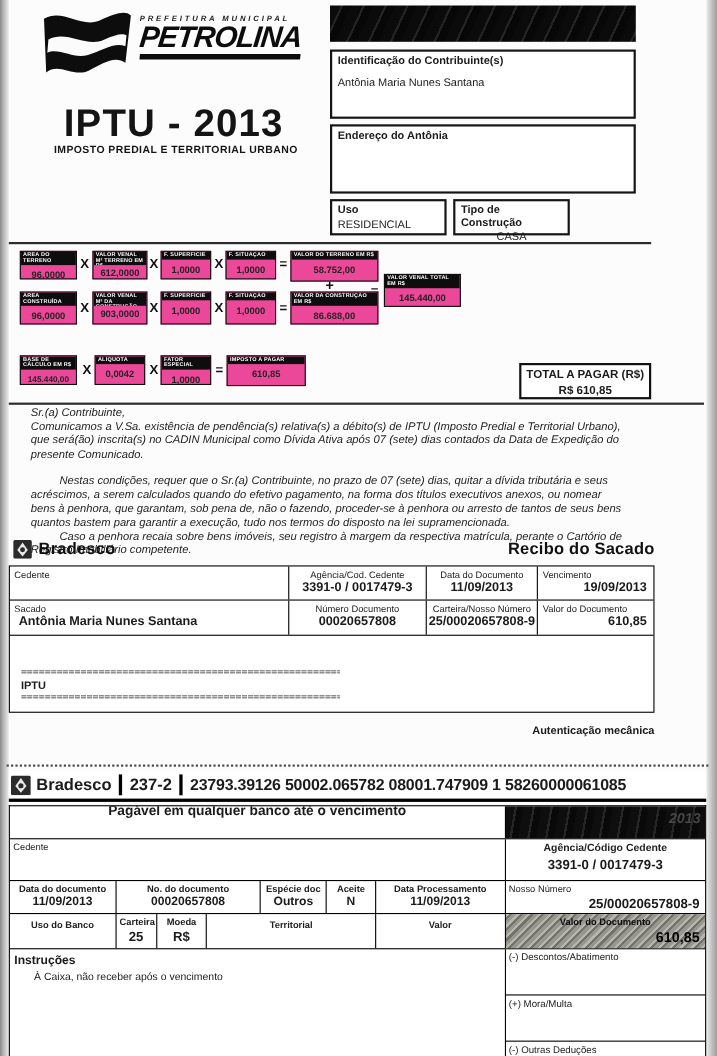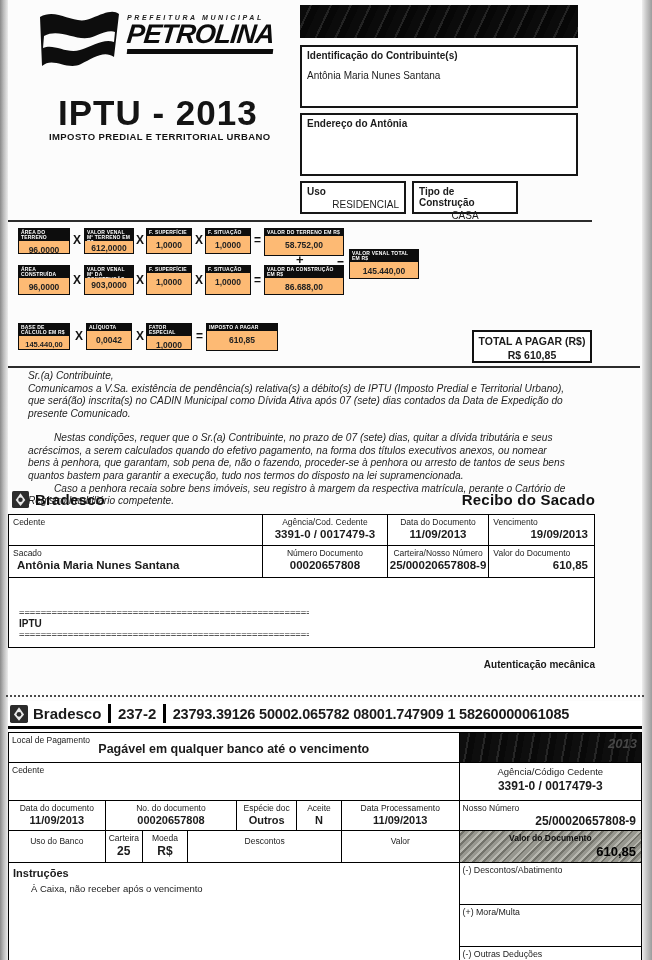--- a/index.html
+++ b/index.html
@@ -24,21 +24,21 @@
 
   .redacted-bar { background:repeating-linear-gradient(115deg,#0b0b0b 0 9px,#232323 9px 11px,#070707 11px 18px); }
 
   .hbox { border:2px solid #151515; background:#fff; }
   .hbox .lbl { font-size:10px; font-weight:700; padding:3px 5px 0 5px; }
   .hbox .txt { font-size:10px; padding:2px 5px; line-height:12.5px; }
 
   .hline { background:#2c2c2c; }
 
   
-  .cbox { position:absolute; border:1.5px solid #0d0d0d; background:#fdba74; overflow:hidden; }
+  .cbox { position:absolute; border:1.5px solid #0d0d0d; background:#ec4899; overflow:hidden; }
   .cbox .hd { background:#0d0d0d; color:#fff; font-size:5px; line-height:5.2px; font-weight:700;
               padding:1px 2px; overflow:hidden; max-height:12px; letter-spacing:.2px; }
   .cbox .vl { text-align:center; font-size:8.5px; font-weight:600; padding-top:4px; color:#222; }
   .op { position:absolute; font-weight:700; font-size:12px; color:#111; }
 
   .total-box { position:absolute; border:2px solid #111; background:#fff; text-align:center; }
   .total-box .t1 { font-size:10.5px; font-weight:700; margin-top:3px; }
   .total-box .t2 { font-size:10.5px; font-weight:600; margin-top:2px; }
 
   
@@ -68,21 +68,21 @@
                border-bottom:3px solid #000; background:#fff; }
   .vbar { width:2.5px; height:19px; background:#000; margin:0 7px; }
   .bcode { font-size:15px; font-weight:800; }
   .digits { font-size:14.5px; font-weight:700; letter-spacing:-.2px; white-space:nowrap; }
 
   .btable { position:absolute; left:8px; top:732px; width:634px; height:234px; border:1.5px solid #000; border-bottom:none; background:#fff; }
   .brow { display:flex; border-bottom:1.5px solid #000; }
   .bcell { border-right:1.5px solid #000; overflow:hidden; position:relative; }
   .bcell.end { border-right:none; }
   .blabel { display:block; font-size:8.5px; color:#222; padding:2px 3px 0 3px; }
-  .blabel.ctr { text-align:center; }
+  .blabel.ctr { text-align:center;font-weight:bold; }
   .bval { display:block; font-size:11px; font-weight:700; text-align:center; padding-top:1px; }
   .bval.right { text-align:right; padding-right:5px; }
   .payable { font-size:12.5px; font-weight:700; text-align:center; padding-top:6px; }
   .venc-redacted { background:repeating-linear-gradient(100deg,#0e0e0e 0 8px,#262626 8px 10px,#090909 10px 16px); position:relative; }
   .venc-partial { position:absolute; right:4px; bottom:11px; font-size:13px; font-weight:800; color:#474747; font-style:italic; }
   .valdoc-redacted { background:repeating-linear-gradient(135deg,#b6b6ae 0 2px,#72726a 2px 4px,#97978f 4px 7px); }
   .valdoc-redacted .blabel { color:#0e0e0e; font-weight:700; text-align:center; }
   .valdoc-redacted .bval { font-size:13px; color:#000; font-weight:800; }
   .instr-h { font-size:11px; font-weight:700; padding:4px 0 0 4px; }
   .instr-t { font-size:9.5px; padding:4px 0 0 4px;margin-left:18px; }
@@ -116,21 +116,21 @@
     <div class="lbl">Identificação do Contribuinte(s)</div>
     <div class="txt" style="margin-top:7px;">Antônia Maria Nunes Santana</div>
   </div>
 
   <div class="abs hbox" style="left:300px; top:113px; width:278px; height:63px;">
     <div class="lbl">Endereço do Antônia</div>
   </div>
 
   <div class="abs hbox" style="left:300px; top:181px; width:106px; height:33px;">
     <div class="lbl">Uso</div>
-    <div class="txt" style="text-align:right;">RESIDENCIAL</div>
+    <div class="txt" style="text-align:left;">RESIDENCIAL</div>
   </div>
   <div class="abs hbox" style="left:412px; top:181px; width:106px; height:33px;">
     <div class="lbl">Tipo de Construção</div>
     <div class="txt" style="text-align:center;">CASA</div>
   </div>
 
   <div class="abs hline" style="left:8px; top:220px; width:584px; height:2px;"></div>
 
   <div class="cbox" style="left:18px; top:228px; width:52px; height:26px;">
     <div class="hd">ÁREA DO TERRENO</div>
@@ -293,21 +293,20 @@
     <span class="vbar"></span>
     <span class="bcode">237-2</span>
     <span class="vbar"></span>
     <span class="digits">23793.39126 50002.065782 08001.747909 1 58260000061085</span>
   </div>
 
   <div class="btable">
 
     <div class="brow" style="height:30px;">
       <div class="bcell" style="width:452px;">
-        <span class="blabel">Local de Pagamento</span>
         <div class="payable" style="margin-top:-9px;">Pagável em qualquer banco até o vencimento</div>
       </div>
       <div class="bcell end venc-redacted" style="width:182px;">
         <span class="venc-partial">2013</span>
       </div>
     </div>
 
     <div class="brow" style="height:38px;">
       <div class="bcell" style="width:452px;">
         <span class="blabel">Cedente</span>
@@ -351,21 +350,21 @@
       </div>
       <div class="bcell" style="width:37px;">
         <span class="blabel ctr">Carteira</span>
         <span class="bval" style="font-size:12px;">25</span>
       </div>
       <div class="bcell" style="width:46px;">
         <span class="blabel ctr">Moeda</span>
         <span class="bval" style="font-size:12px;">R$</span>
       </div>
       <div class="bcell" style="width:154px;">
-        <span class="blabel ctr" style="padding-top:5px;">Descontos</span>
+        <span class="blabel ctr" style="padding-top:5px;">Territorial</span>
       </div>
       <div class="bcell" style="width:118px;">
         <span class="blabel ctr" style="padding-top:5px;">Valor</span>
       </div>
       <div class="bcell end valdoc-redacted" style="width:182px;">
         <span class="blabel">Valor do Documento</span>
         <span class="bval right">610,85</span>
       </div>
     </div>
 

